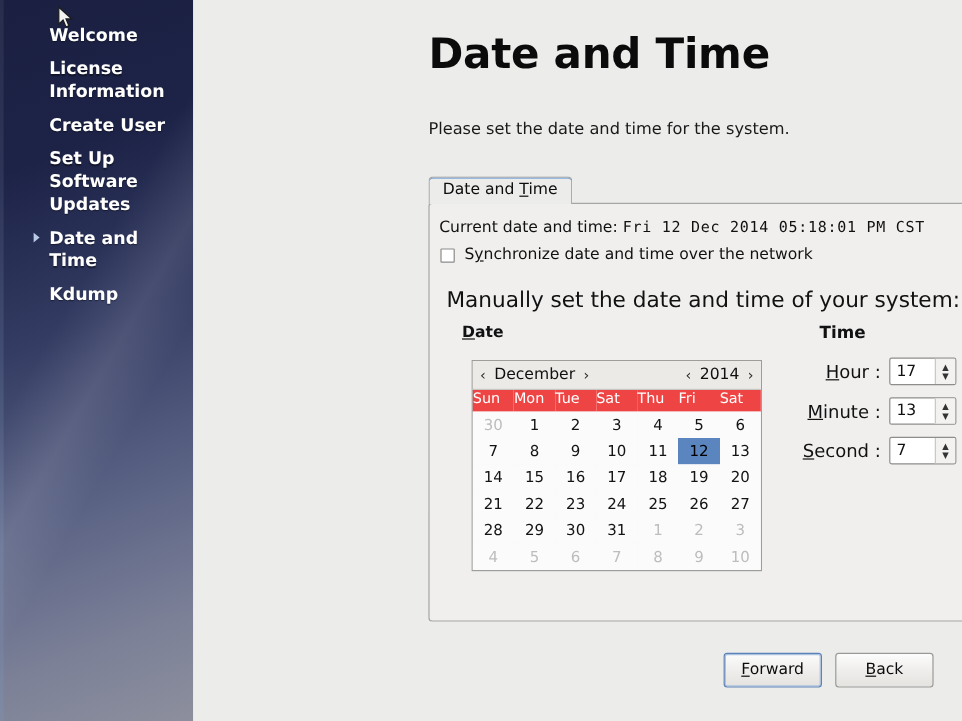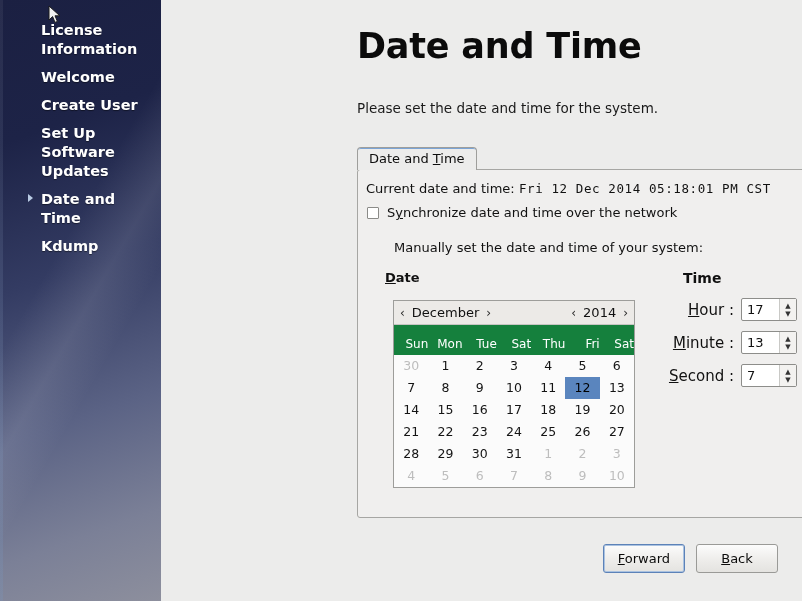--- a/index.html
+++ b/index.html
@@ -149,22 +149,22 @@
     width: 12px; height: 12px;
     border: 1px solid #8b8b88;
     background: #ffffff;
     margin-right: 8px;
     border-radius: 1px;
     box-sizing: border-box;
     cursor: pointer;
   }
   .manual {
     position: absolute;
-    left: 36px; top: 70px;
-    font-size: 13px;
+    left: 14px; top: 70px;
+    font-size: 18px;
     color: #111;
   }
 
   .sect-date {
     position: absolute;
     left: 27px; top: 100px;
     font-size: 13px;
     font-weight: bold;
     color: #111;
   }
@@ -199,26 +199,26 @@
   }
   .cal-nav { display: flex; align-items: center; gap: 7px; }
   .arrow { color: #2a2a2a; font-size: 12px; cursor: pointer; user-select: none; }
   .cal-head .lbl { cursor: default; }
   table.cal {
     border-collapse: collapse;
     width: 100%;
     table-layout: fixed;
   }
   table.cal th {
-    background: #15803d;
+    background: #ef4444;
     color: #ffffff;
     font-size: 12px;
     font-weight: normal;
-    padding: 12px 0 4px 0;
-    text-align: right;
+    padding: 0 0 4px 0;
+    text-align: left;
   }
   table.cal td {
     text-align: center;
     font-size: 12.5px;
     color: #141414;
     padding: 3px 0 4px 0;
     background: #fbfbfb;
     cursor: pointer;
   }
   table.cal td.dim { color: #bdbdbd; }
@@ -306,25 +306,25 @@
 </style>
 </head>
 <body>
 
 <div id="app">
 
   <div class="sidebar">
     <ul class="nav">
       <li class="nav-item">
         
-        <span>License Information</span>
+        <span>Welcome</span>
       </li>
       <li class="nav-item">
         
-        <span>Welcome</span>
+        <span>License Information</span>
       </li>
       <li class="nav-item">
         
         <span>Create User</span>
       </li>
       <li class="nav-item">
         
         <span>Set Up Software Updates</span>
       </li>
       <li class="nav-item current">

